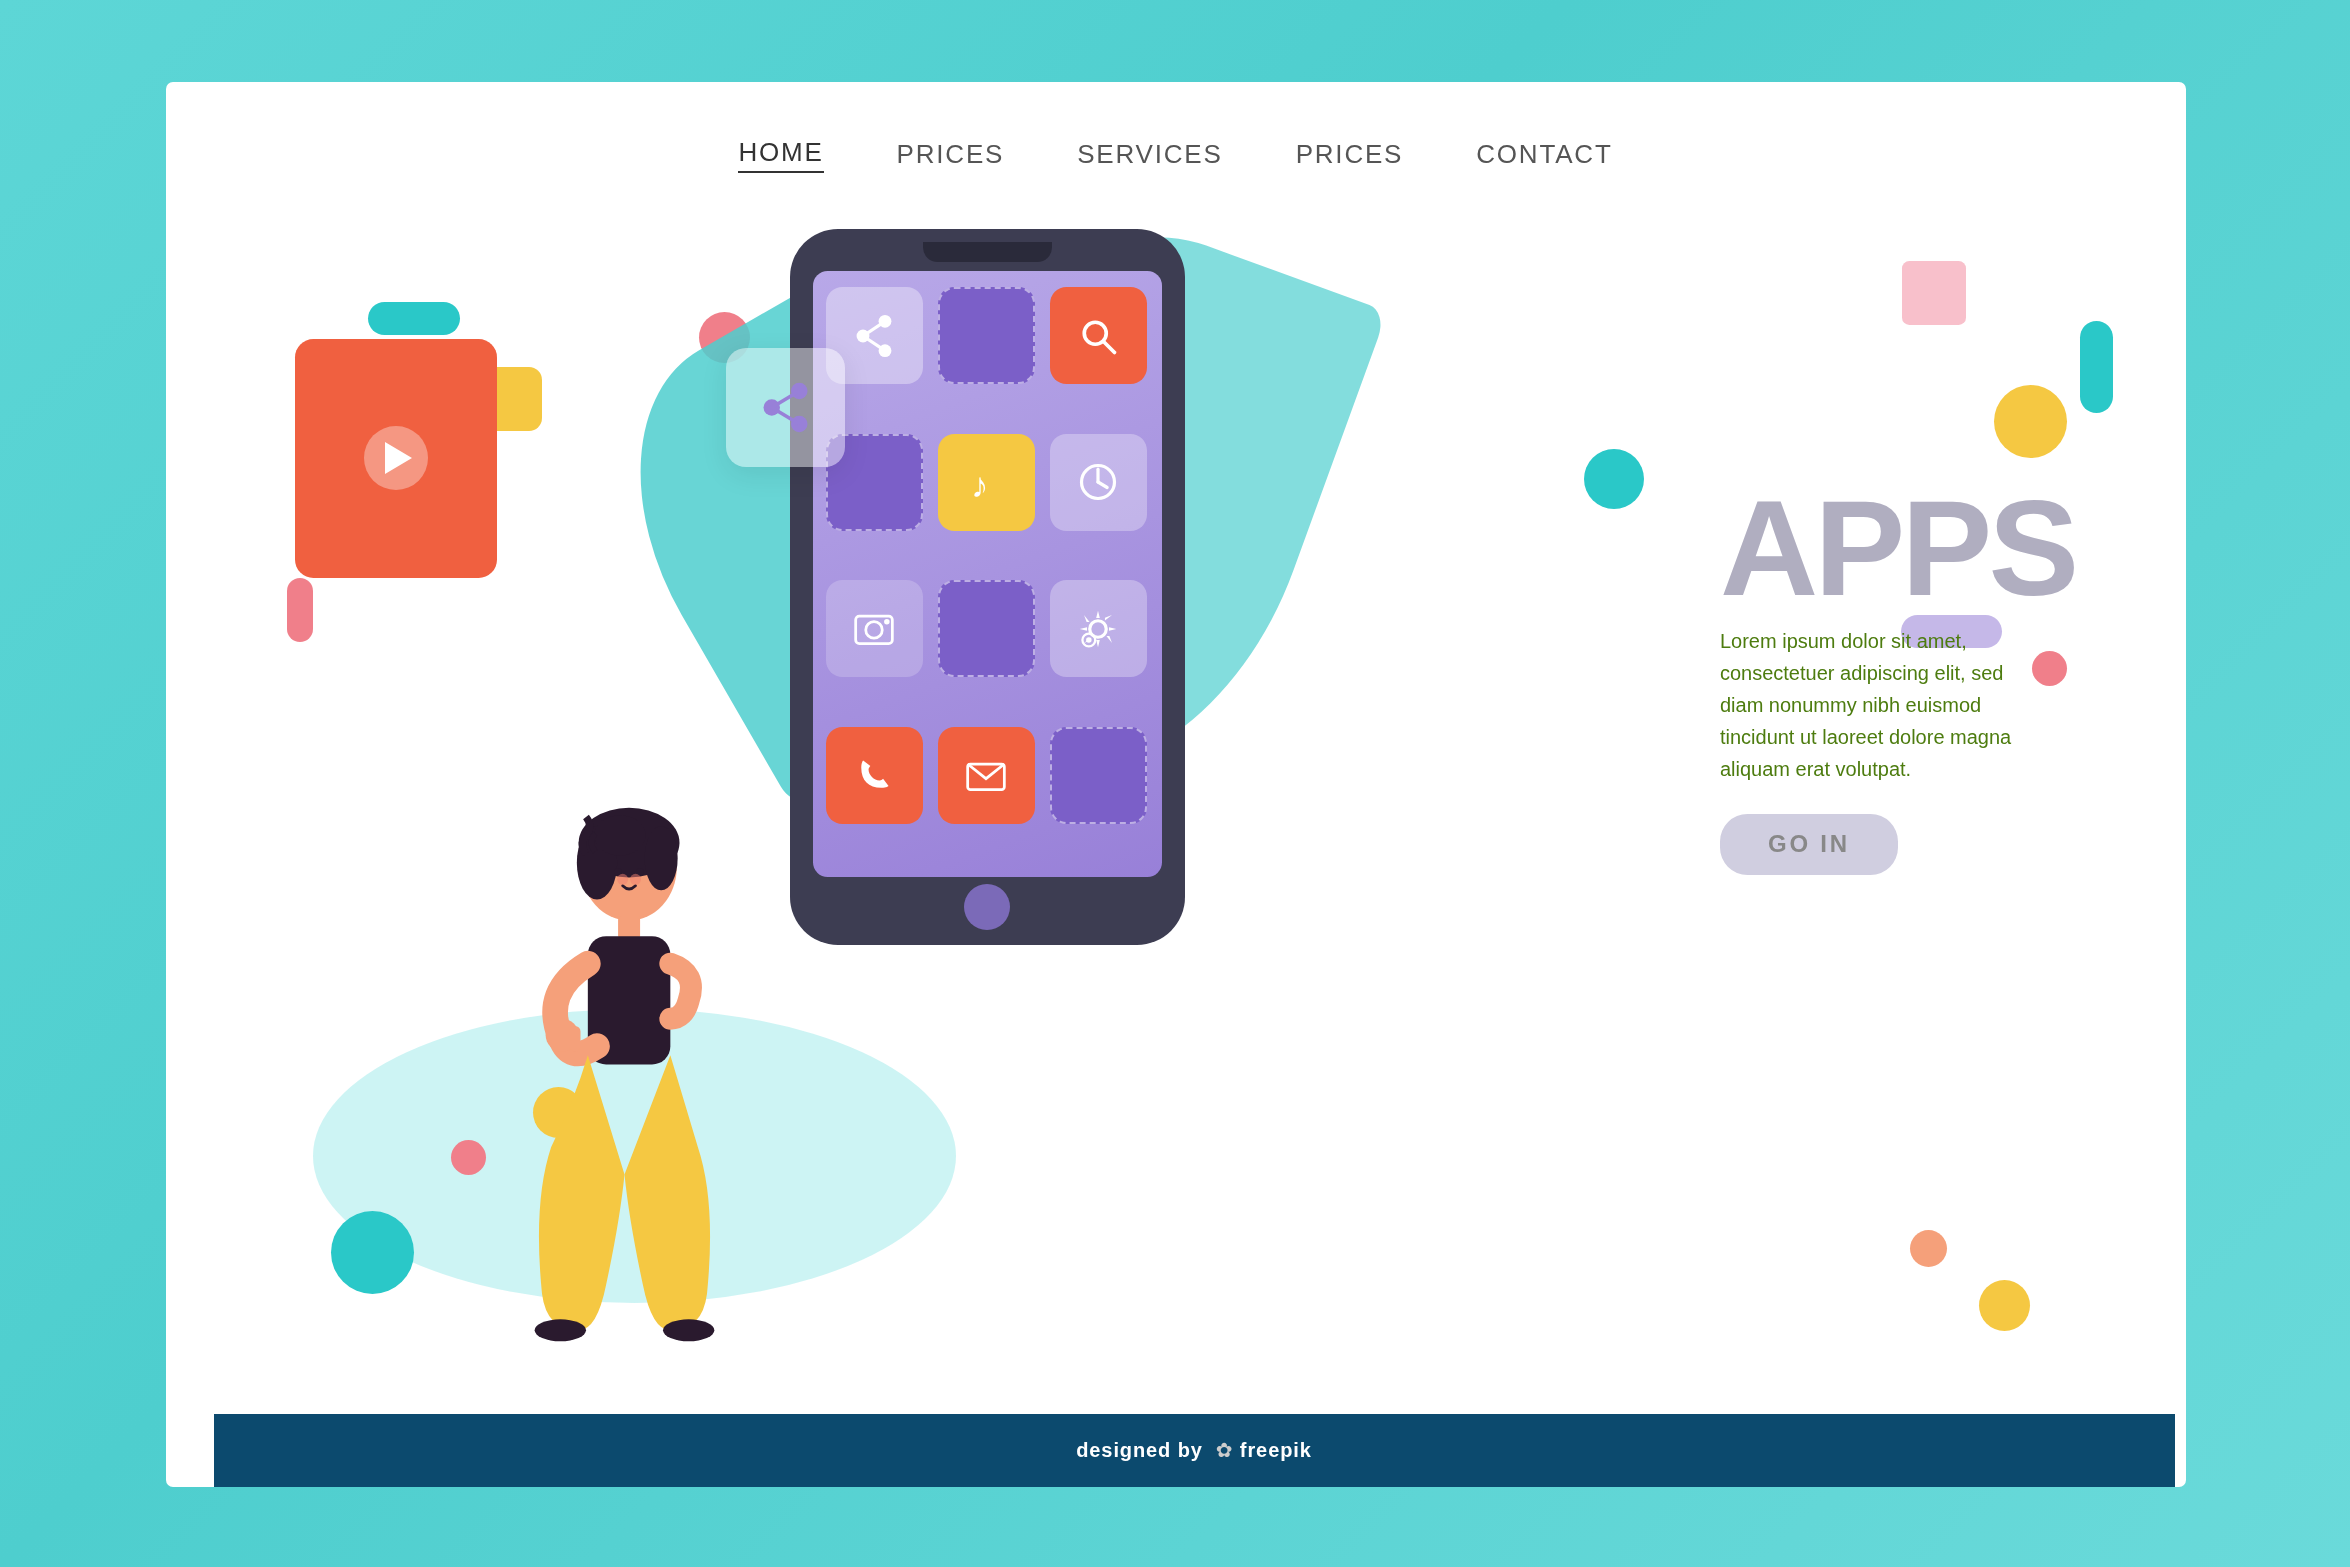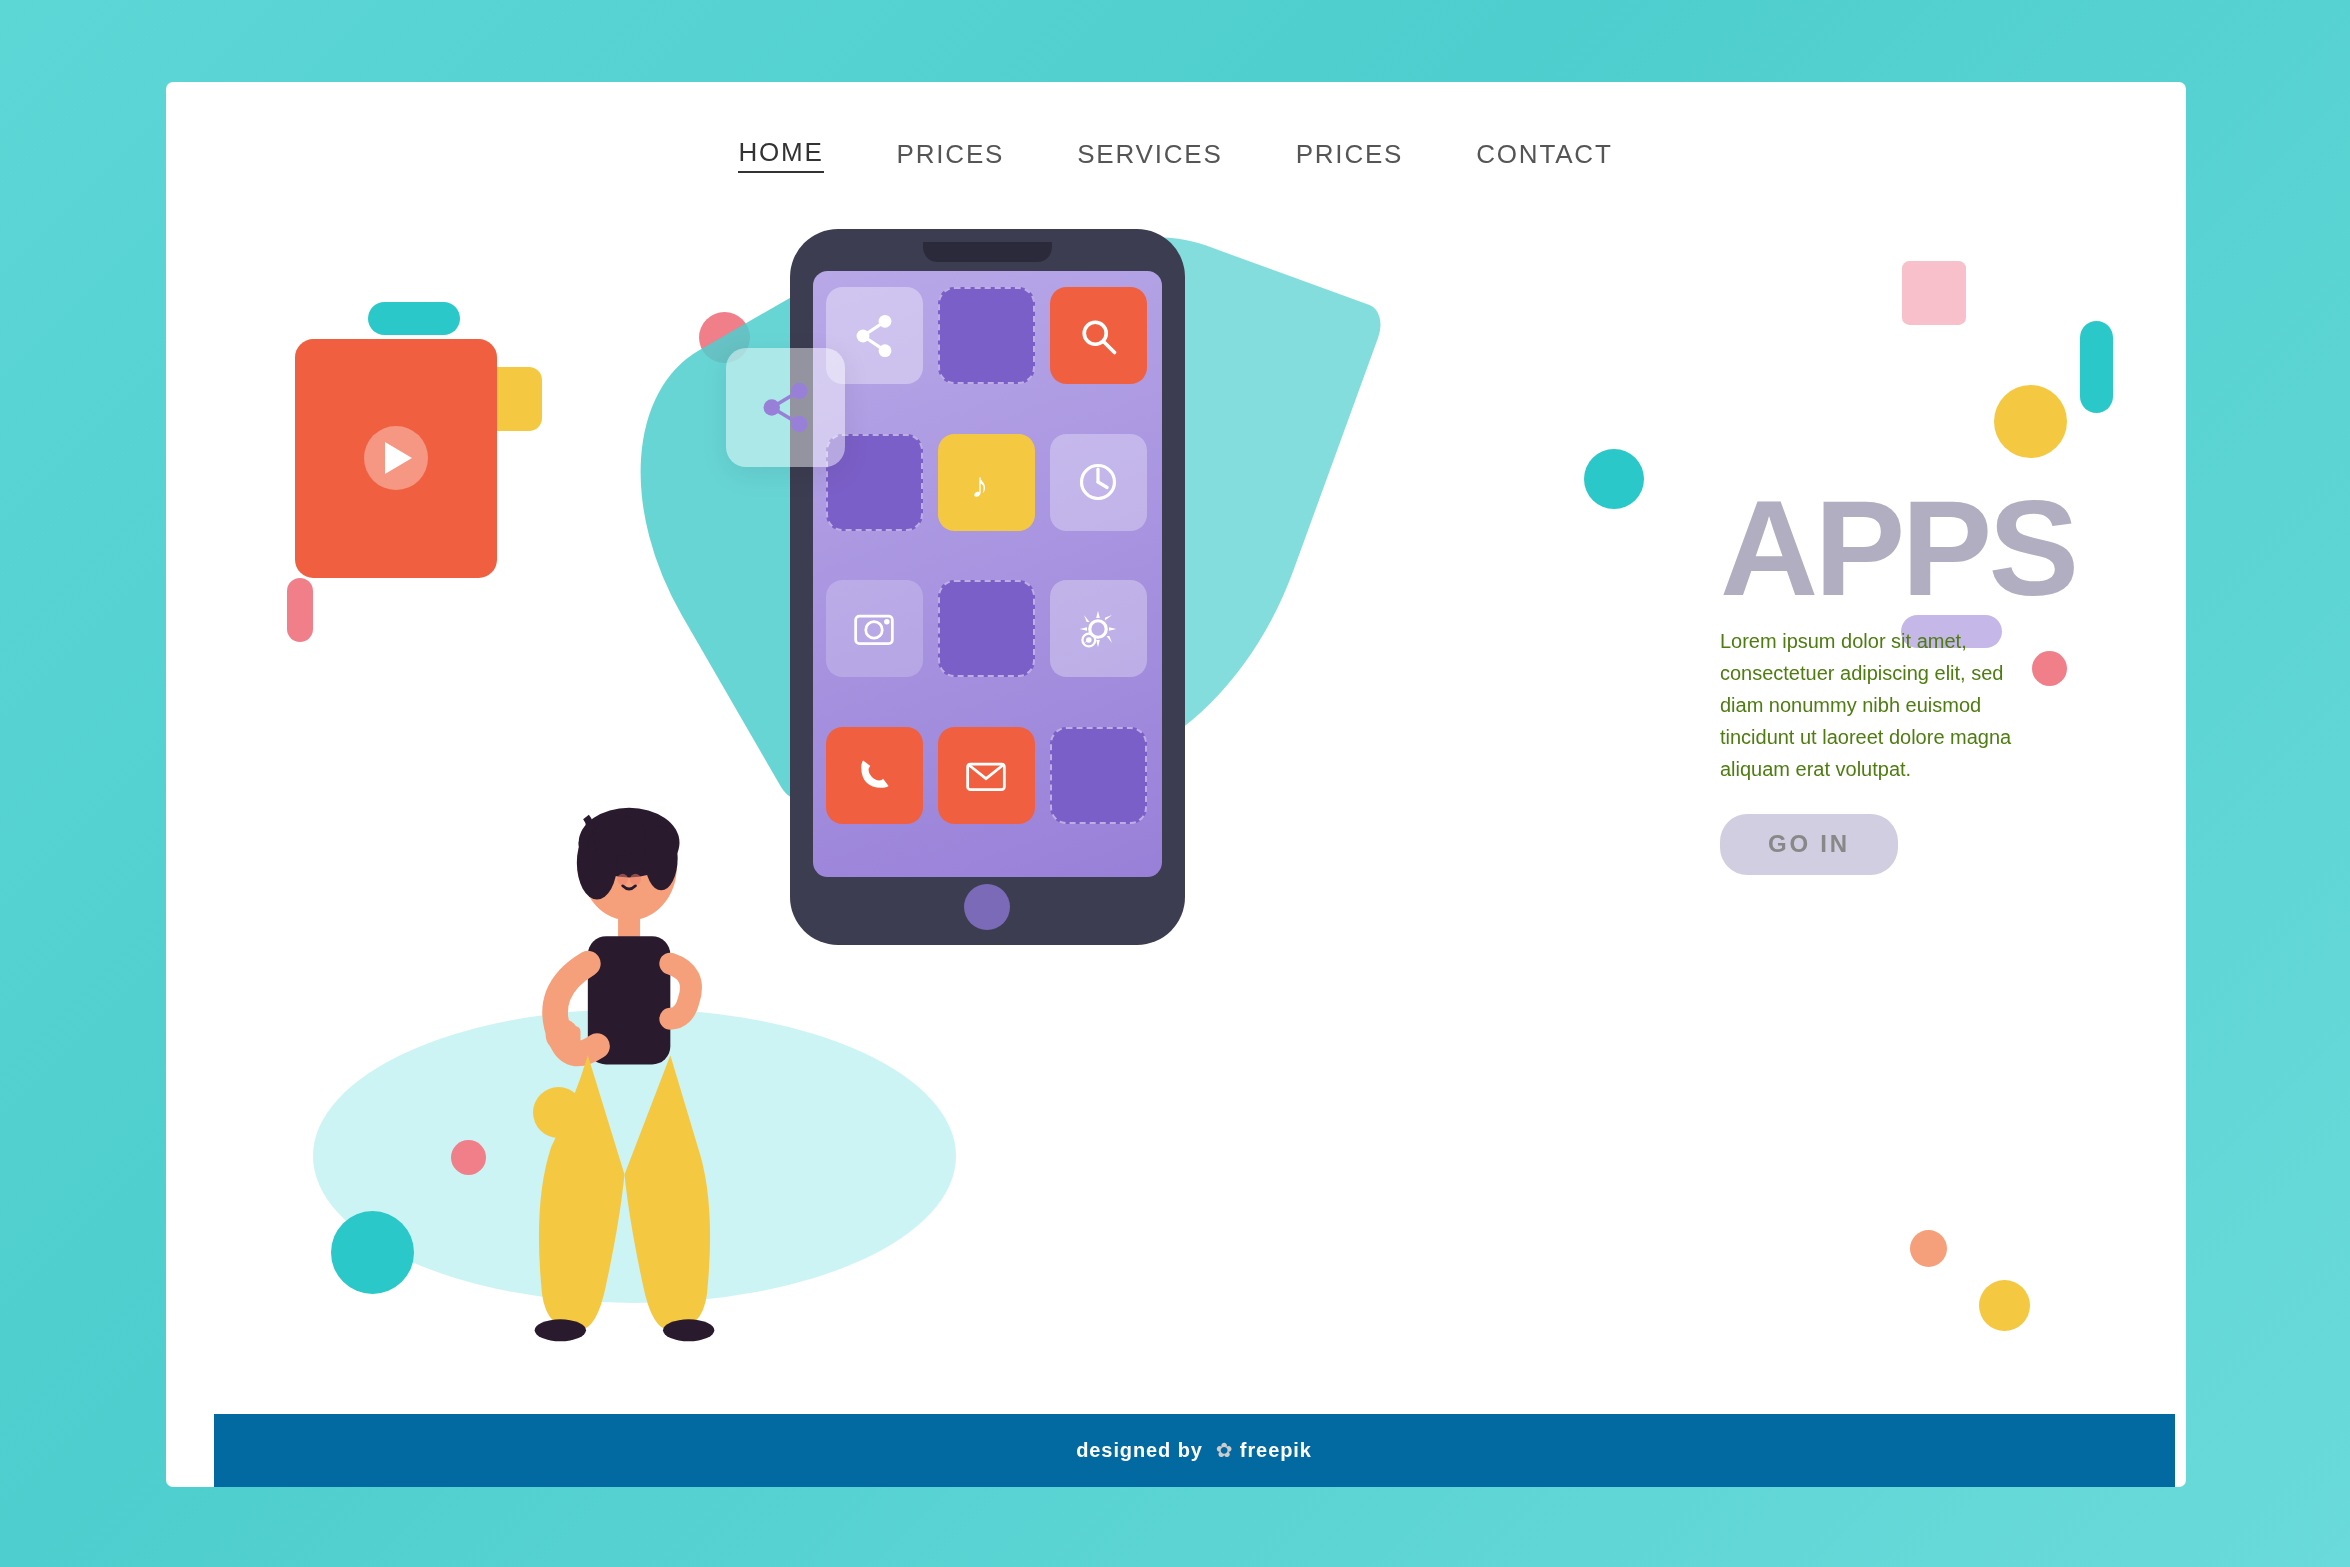--- a/index.html
+++ b/index.html
@@ -233,21 +233,21 @@
       cursor: pointer;
       font-weight: 600;
     }
     
     .footer {
       position: absolute;
       bottom: 0;
       left: 0;
       right: 11px;
       height: 73px;
-      background: #0369a1;
+      background: #0c4a6e;
       display: flex;
       align-items: center;
       justify-content: center;
       z-index: 20;
       margin-left: 48px;
     }
     .footer-text {
       color: #ccc;
       font-size: 20px;
       letter-spacing: 0.9px;

